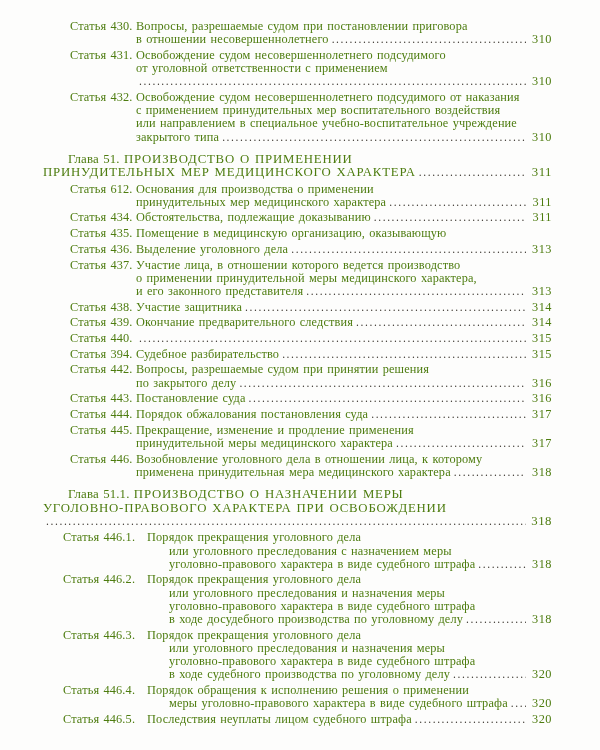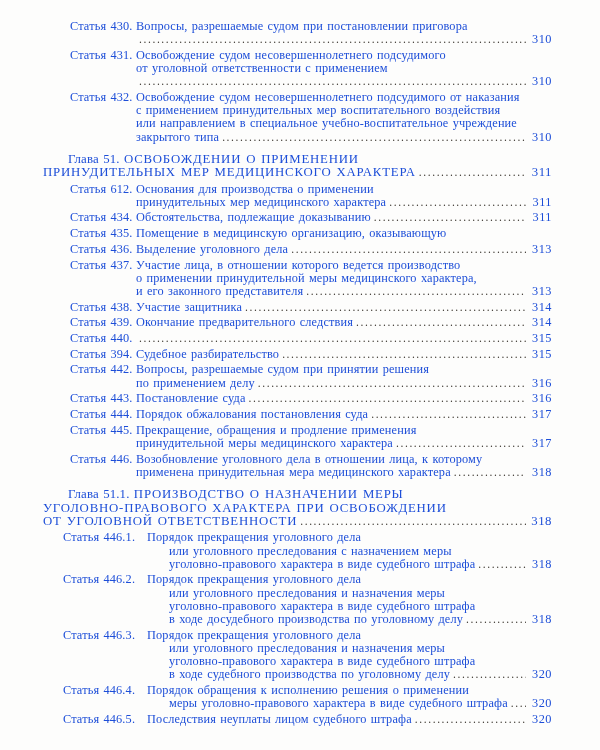--- a/index.html
+++ b/index.html
@@ -7,21 +7,21 @@
     padding: 0;
     background: #ffffff;
   }
   .page {
     position: relative;
     width: 600px;
     height: 750px;
     background: #fdfdfc;
     overflow: hidden;
     font-family: "Liberation Serif", "DejaVu Serif", serif;
-    color: #1d4ed8;
+    color: #4d7c0f;
   }
   .content {
     padding: 20px 48px 0 0;
   }
   .entry {
     position: relative;
     font-size: 12.3px;
     line-height: 13.2px;
     letter-spacing: 0.15px;
     word-spacing: 1px;
@@ -94,20 +94,21 @@
 </style>
 </head>
 <body>
 
 <div class="page">
   <div class="content" id="toc">
       <div class="entry article g1">
         <span class="label">Статья 430.</span>
         <div class="line first"><span class="txt">Вопросы, разрешаемые судом при постановлении приговора</span></div>
         <div class="line cont last">
+          <span class="txt">в отношении несовершеннолетнего</span>
           <span class="dots"></span>
           <span class="pagenum">310</span>
         </div>
       </div>
       <div class="entry article g1">
         <span class="label">Статья 431.</span>
         <div class="line first"><span class="txt">Освобождение судом несовершеннолетнего подсудимого</span></div>
         <div class="line cont"><span class="txt">от уголовной ответственности с применением</span></div>
         <div class="line cont last">
           <span class="dots"></span>
@@ -119,21 +120,21 @@
         <div class="line first"><span class="txt">Освобождение судом несовершеннолетнего подсудимого от наказания</span></div>
         <div class="line cont"><span class="txt">с применением принудительных мер воспитательного воздействия</span></div>
         <div class="line cont"><span class="txt">или направлением в специальное учебно-воспитательное учреждение</span></div>
         <div class="line cont last">
           <span class="txt">закрытого типа</span>
           <span class="dots"></span>
           <span class="pagenum">310</span>
         </div>
       </div>
       <div class="entry chapter g1">
-        <div class="line first"><span class="label">Глава 51. </span><span class="txt">ОСВОБОЖДЕНИИ О ПРИМЕНЕНИИ</span></div>
+        <div class="line first"><span class="label">Глава 51. </span><span class="txt">ПРОИЗВОДСТВО О ПРИМЕНЕНИИ</span></div>
         <div class="line cont last">
           <span class="txt">ПРИНУДИТЕЛЬНЫХ МЕР МЕДИЦИНСКОГО ХАРАКТЕРА</span>
           <span class="dots"></span>
           <span class="pagenum">311</span>
         </div>
       </div>
       <div class="entry article g1">
         <span class="label">Статья 612.</span>
         <div class="line first"><span class="txt">Основания для производства о применении</span></div>
         <div class="line cont last">
@@ -200,21 +201,21 @@
         <div class="line first last">
           <span class="txt">Судебное разбирательство</span>
           <span class="dots"></span>
           <span class="pagenum">315</span>
         </div>
       </div>
       <div class="entry article g1">
         <span class="label">Статья 442.</span>
         <div class="line first"><span class="txt">Вопросы, разрешаемые судом при принятии решения</span></div>
         <div class="line cont last">
-          <span class="txt">по применением делу</span>
+          <span class="txt">по закрытого делу</span>
           <span class="dots"></span>
           <span class="pagenum">316</span>
         </div>
       </div>
       <div class="entry article g1">
         <span class="label">Статья 443.</span>
         <div class="line first last">
           <span class="txt">Постановление суда</span>
           <span class="dots"></span>
           <span class="pagenum">316</span>
@@ -223,41 +224,40 @@
       <div class="entry article g1">
         <span class="label">Статья 444.</span>
         <div class="line first last">
           <span class="txt">Порядок обжалования постановления суда</span>
           <span class="dots"></span>
           <span class="pagenum">317</span>
         </div>
       </div>
       <div class="entry article g1">
         <span class="label">Статья 445.</span>
-        <div class="line first"><span class="txt">Прекращение, обращения и продление применения</span></div>
+        <div class="line first"><span class="txt">Прекращение, изменение и продление применения</span></div>
         <div class="line cont last">
           <span class="txt">принудительной меры медицинского характера</span>
           <span class="dots"></span>
           <span class="pagenum">317</span>
         </div>
       </div>
       <div class="entry article g1">
         <span class="label">Статья 446.</span>
         <div class="line first"><span class="txt">Возобновление уголовного дела в отношении лица, к которому</span></div>
         <div class="line cont last">
           <span class="txt">применена принудительная мера медицинского характера</span>
           <span class="dots"></span>
           <span class="pagenum">318</span>
         </div>
       </div>
       <div class="entry chapter g2">
         <div class="line first"><span class="label">Глава 51.1. </span><span class="txt">ПРОИЗВОДСТВО О НАЗНАЧЕНИИ МЕРЫ</span></div>
         <div class="line cont"><span class="txt">УГОЛОВНО-ПРАВОВОГО ХАРАКТЕРА ПРИ ОСВОБОЖДЕНИИ</span></div>
         <div class="line cont last">
-          <span class="txt">ОТ УГОЛОВНОЙ ОТВЕТСТВЕННОСТИ</span>
           <span class="dots"></span>
           <span class="pagenum">318</span>
         </div>
       </div>
       <div class="entry article g2">
         <span class="label">Статья 446.1.</span>
         <div class="line first"><span class="txt">Порядок прекращения уголовного дела</span></div>
         <div class="line cont"><span class="txt">или уголовного преследования с назначением меры</span></div>
         <div class="line cont last">
           <span class="txt">уголовно-правового характера в виде судебного штрафа</span>

